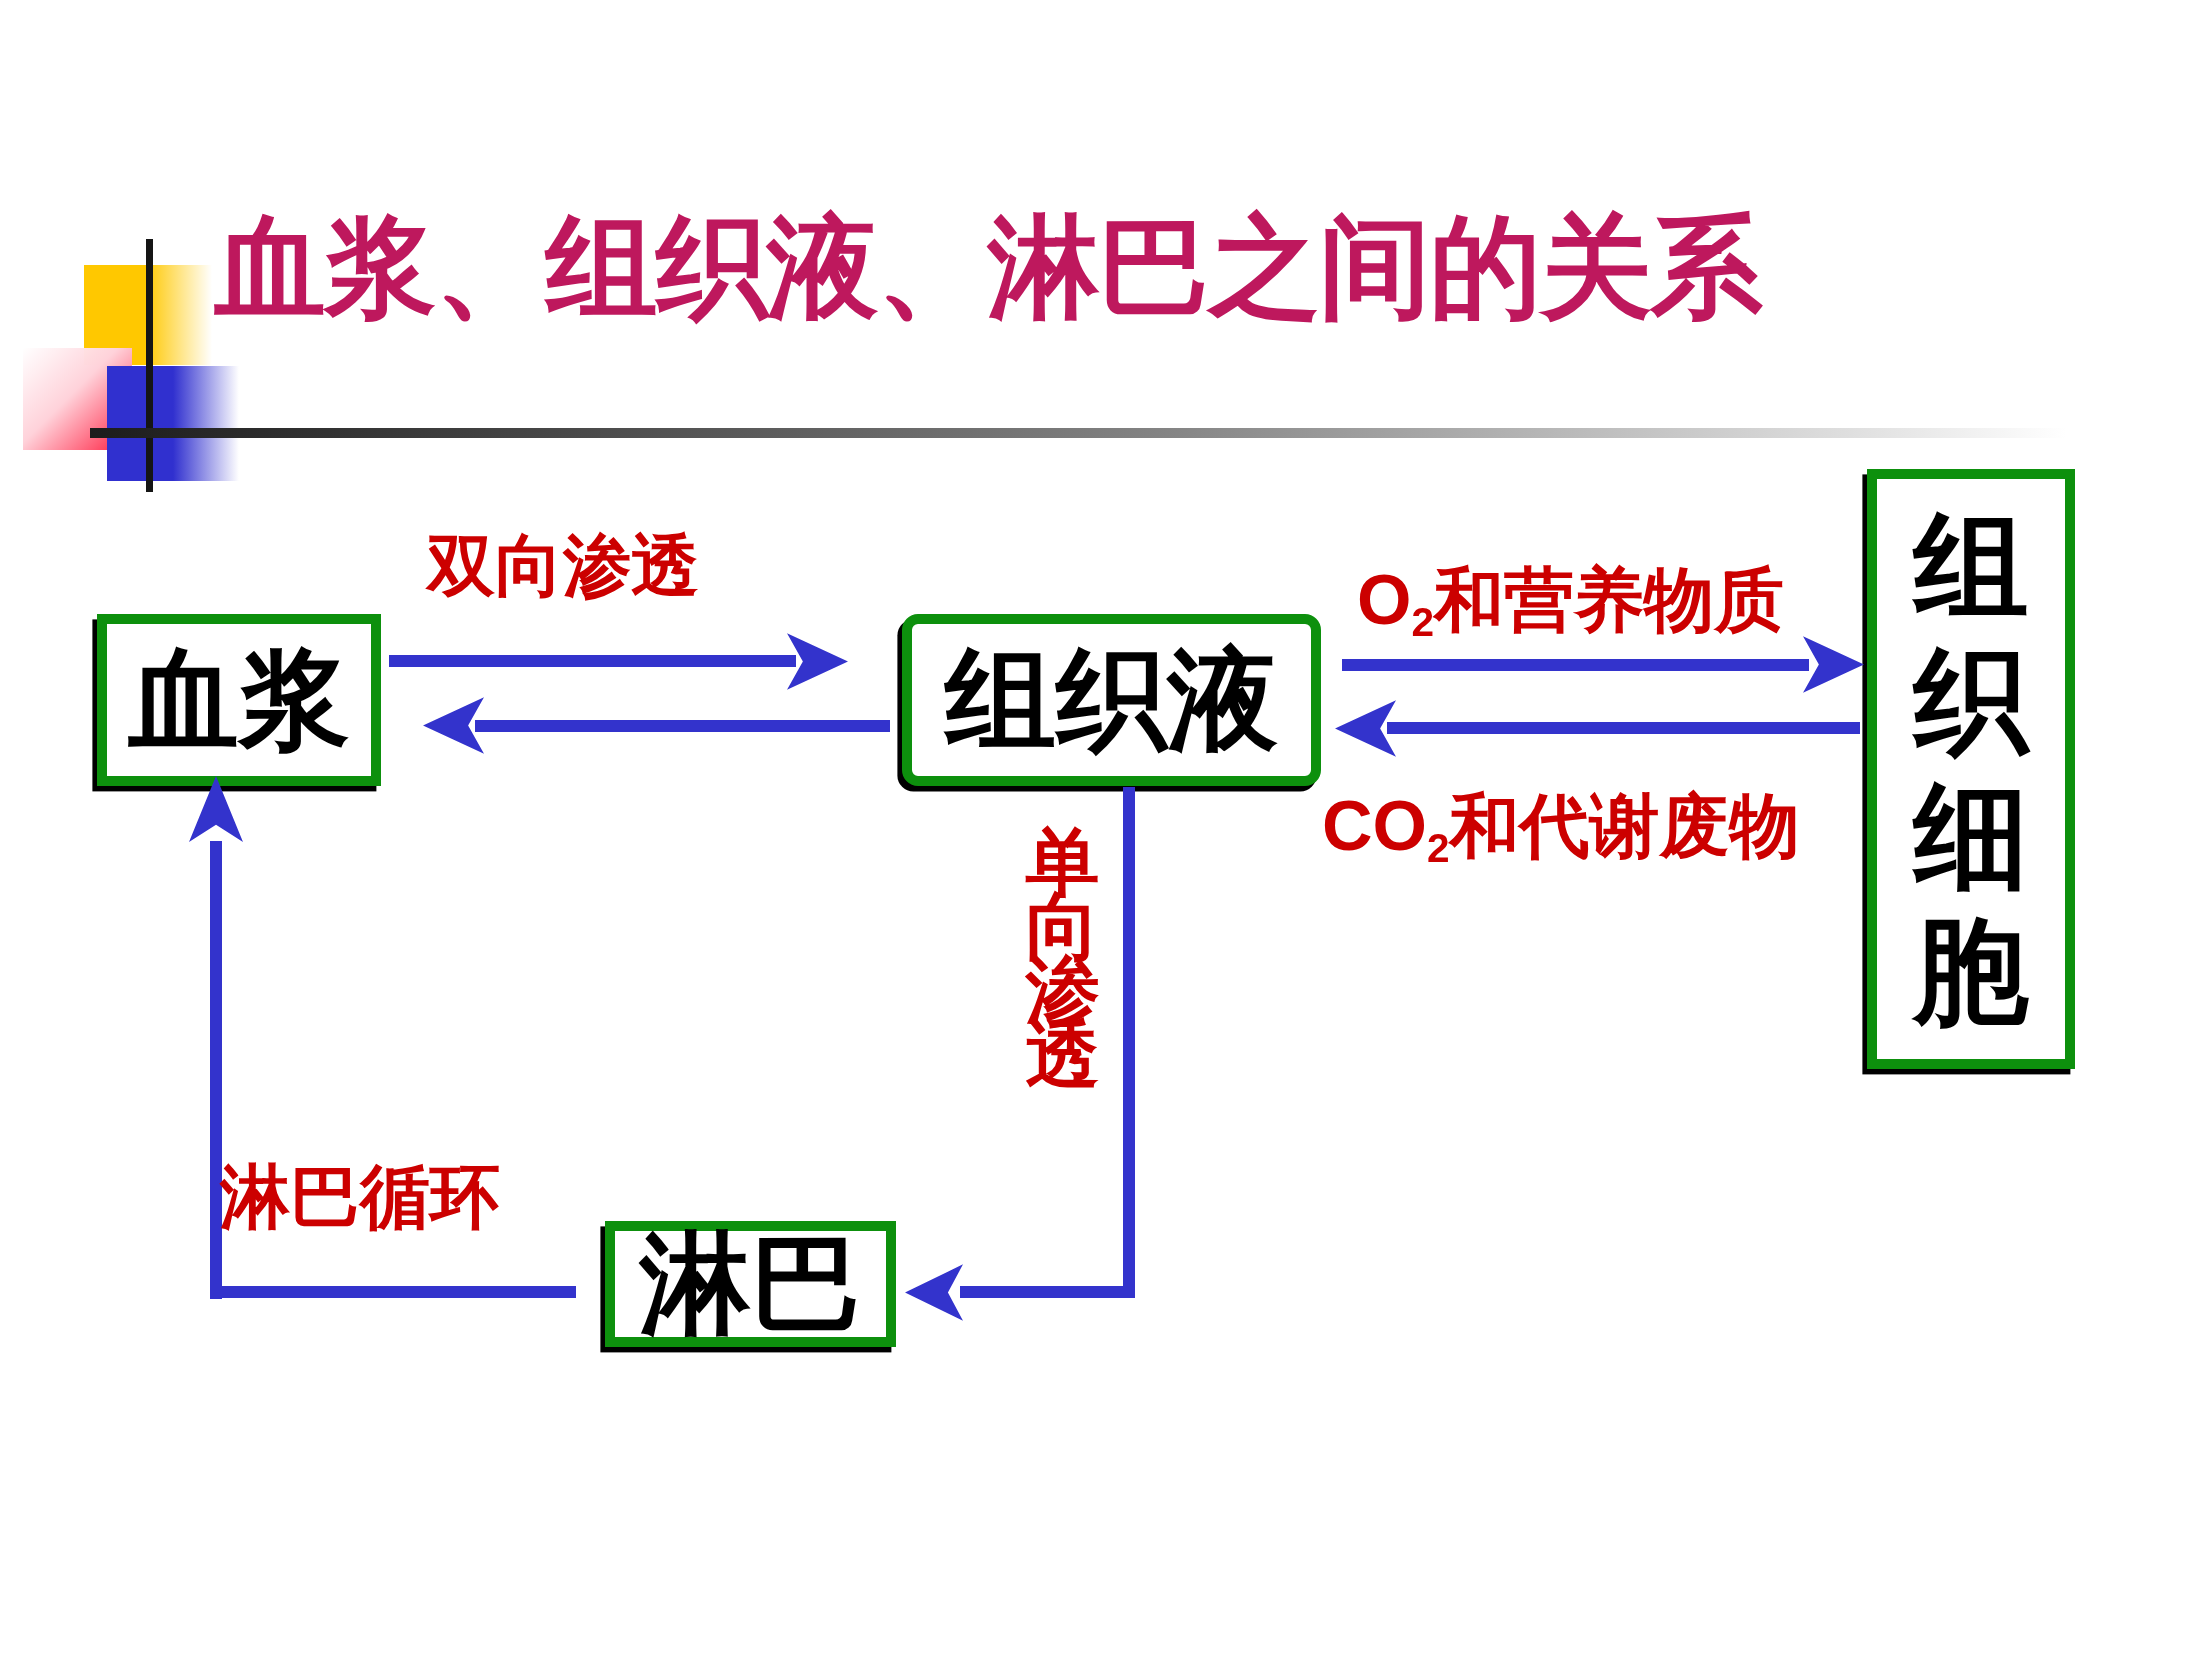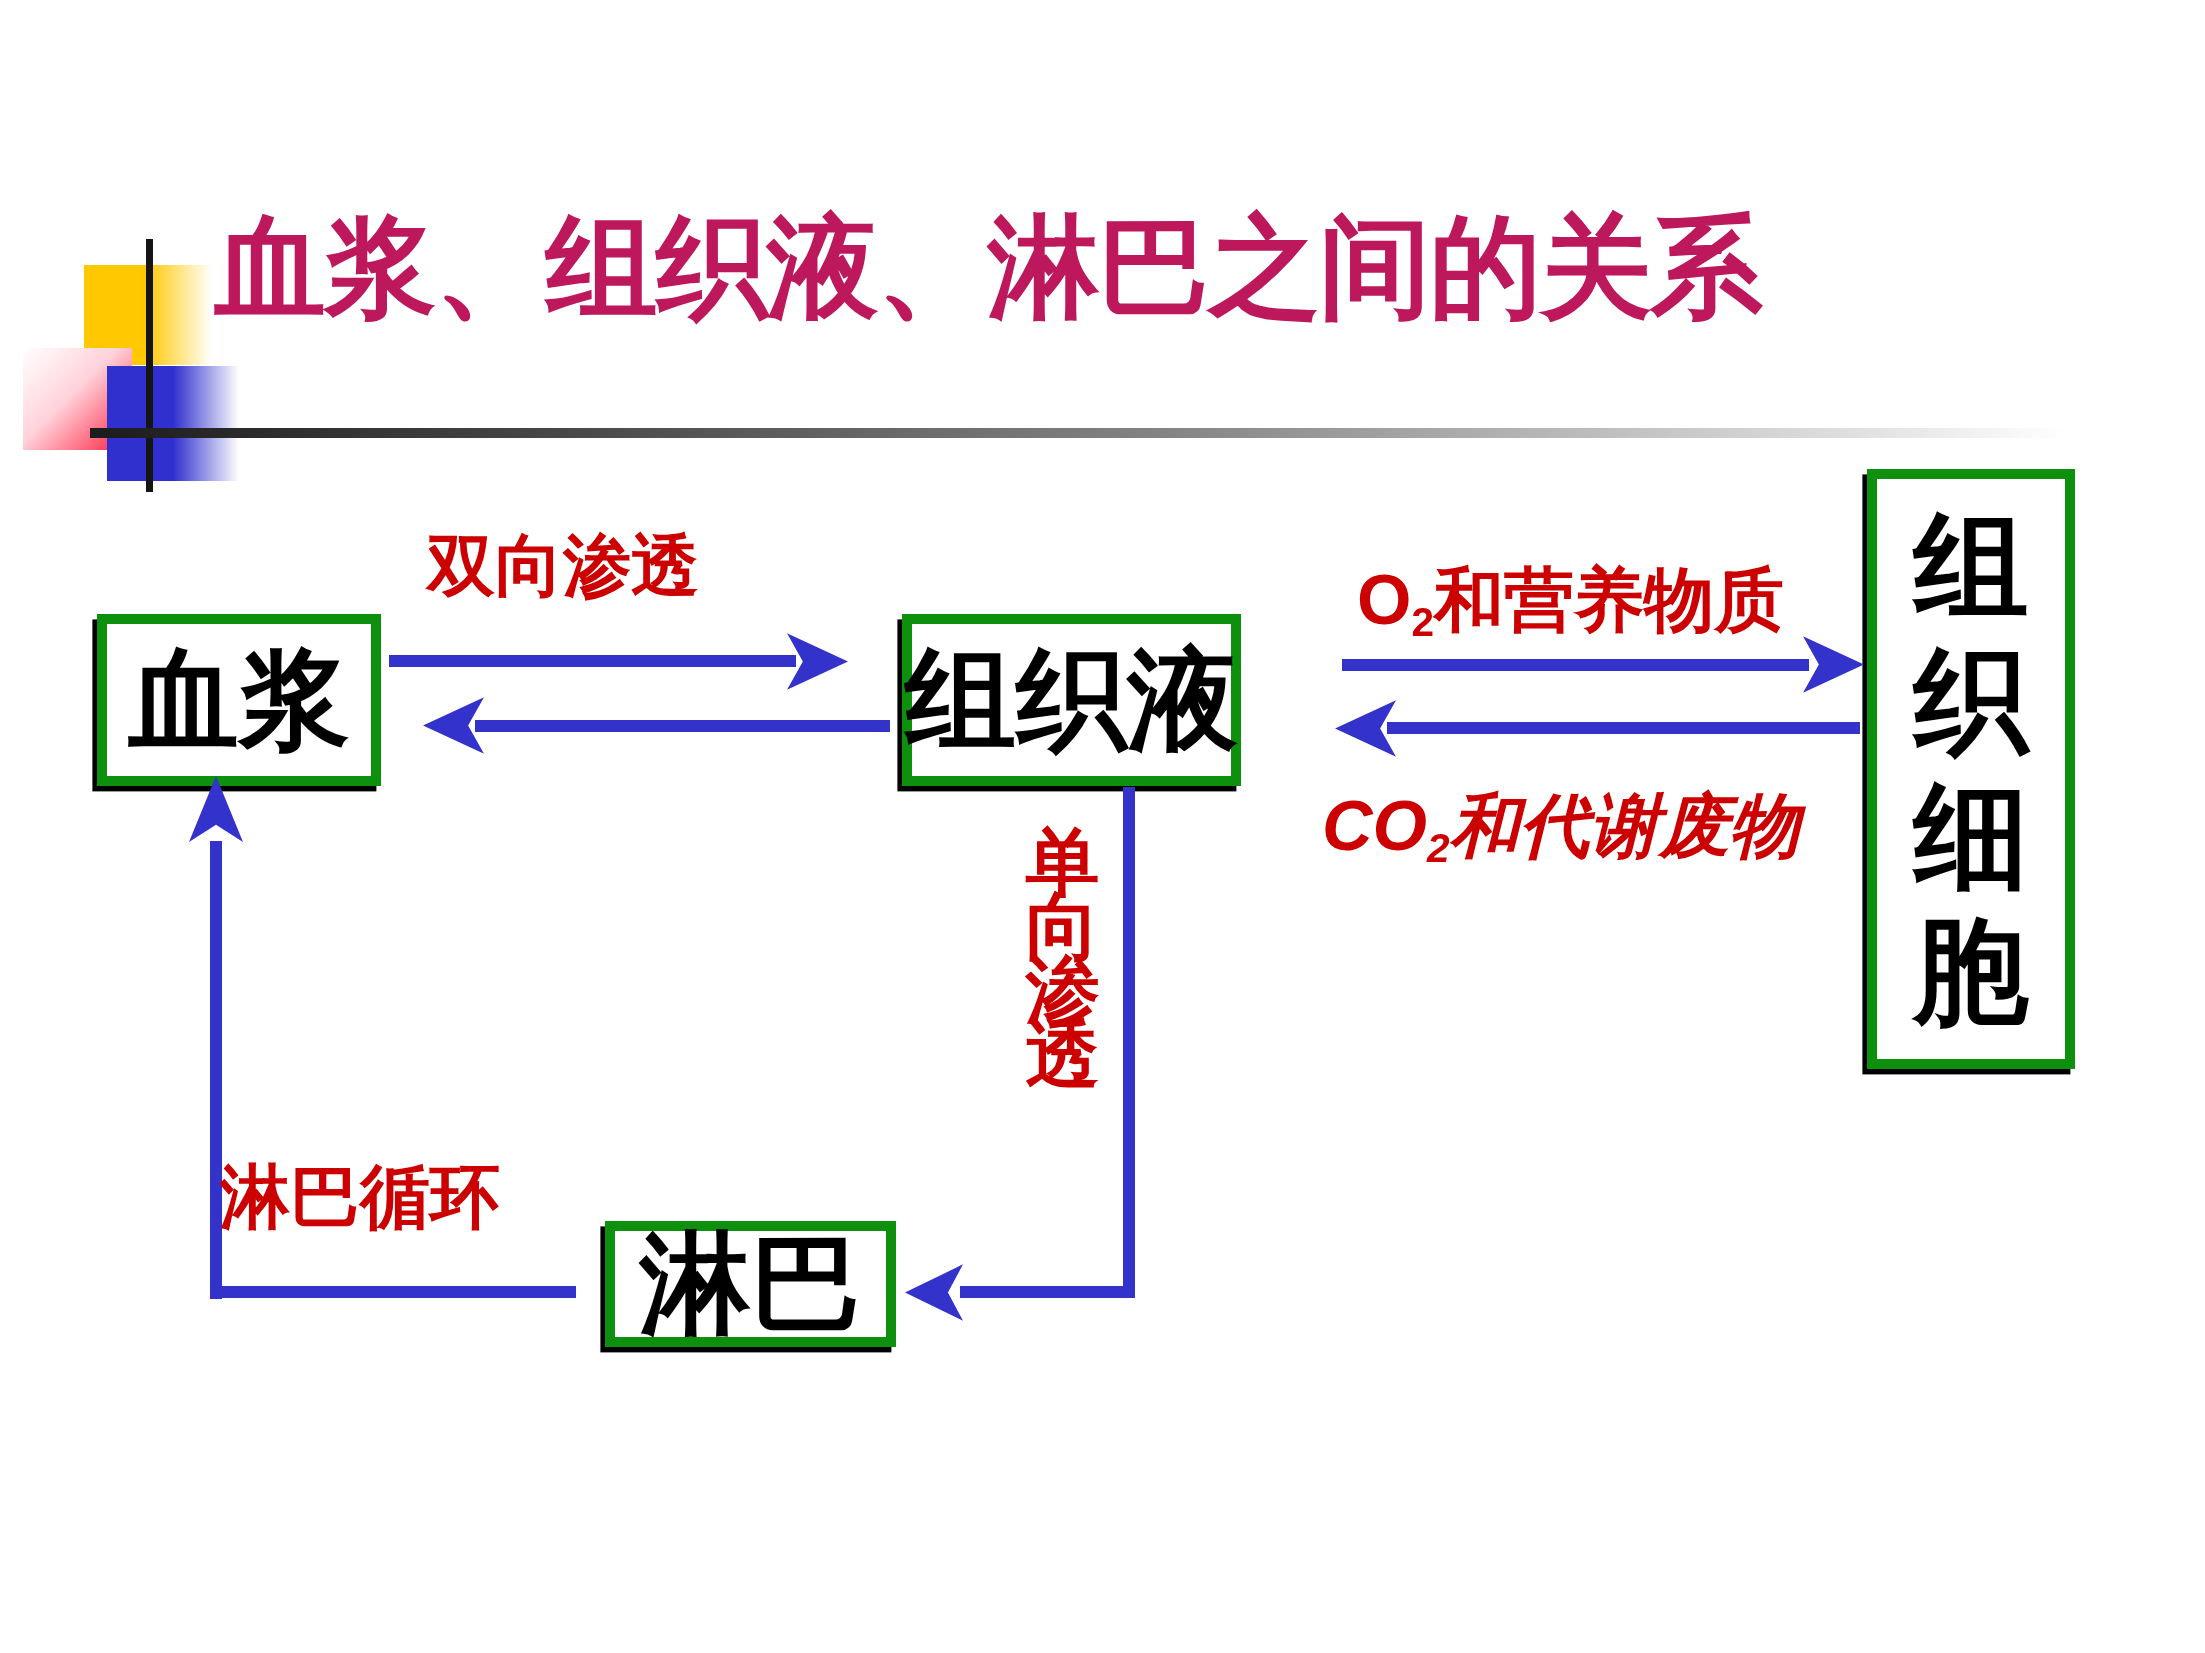--- a/index.html
+++ b/index.html
@@ -23,38 +23,38 @@
 
   
   .slide-title{left:214px;top:205px;font-size:112px;line-height:126px;
     letter-spacing:-1.5px;white-space:nowrap;color:#be185d;}
 
   
   .node{box-sizing:border-box;border:10px solid #0d900d;background:#fff;
     box-shadow:-4.6px 5.4px 0 #000;display:flex;align-items:center;justify-content:center;}
   .node-label{font-size:111px;line-height:1;white-space:nowrap;}
   .node-plasma{left:97px;top:614px;width:284px;height:172px;}
-  .node-tissue-fluid{left:902px;top:614px;width:339px;height:172px;}
+  .node-tissue-fluid{left:902px;top:614px;width:419px;height:172px;border-radius:16px;}
   .node-lymph{left:605px;top:1221px;width:291px;height:126px;}
   .node-tissue-cells{left:1867px;top:469px;width:208px;height:600px;
     flex-direction:column;}
   .node-tissue-cells .vchar{display:block;font-size:115px;line-height:135px;text-align:center;}
 
   
   .shaft{background:#3333cc;}
   .head{background:#3333cc;}
   .head-right{clip-path:polygon(0% 8%,100% 50%,0% 92%,26% 50%);}
   .head-left{clip-path:polygon(100% 8%,0% 50%,100% 92%,74% 50%);}
   .head-up{clip-path:polygon(50% 0%,100% 100%,50% 74%,0% 100%);}
 
   
   .rlabel{color:#cc0000;white-space:nowrap;line-height:1.05;}
   .label-two-way{left:427px;top:530px;font-size:68px;}
   .label-o2{left:1357px;top:564px;font-size:70px;}
-  .label-co2{left:1322px;top:790px;font-size:70px;font-style:italic;}
+  .label-co2{left:1322px;top:790px;font-size:70px;}
   .label-lymph-cycle{left:220px;top:1161px;font-size:70px;}
   .label-one-way{left:1024px;top:831px;font-size:74px;width:77px;text-align:center;}
   .label-one-way .vchar{display:block;line-height:64px;}
   .sub2{font-size:0.58em;position:relative;top:0.3em;font-weight:bold;}
 </style>
 </head>
 <body>
 
 <div class="abs decor-yellow"></div>
 <div class="abs decor-pink"></div>

